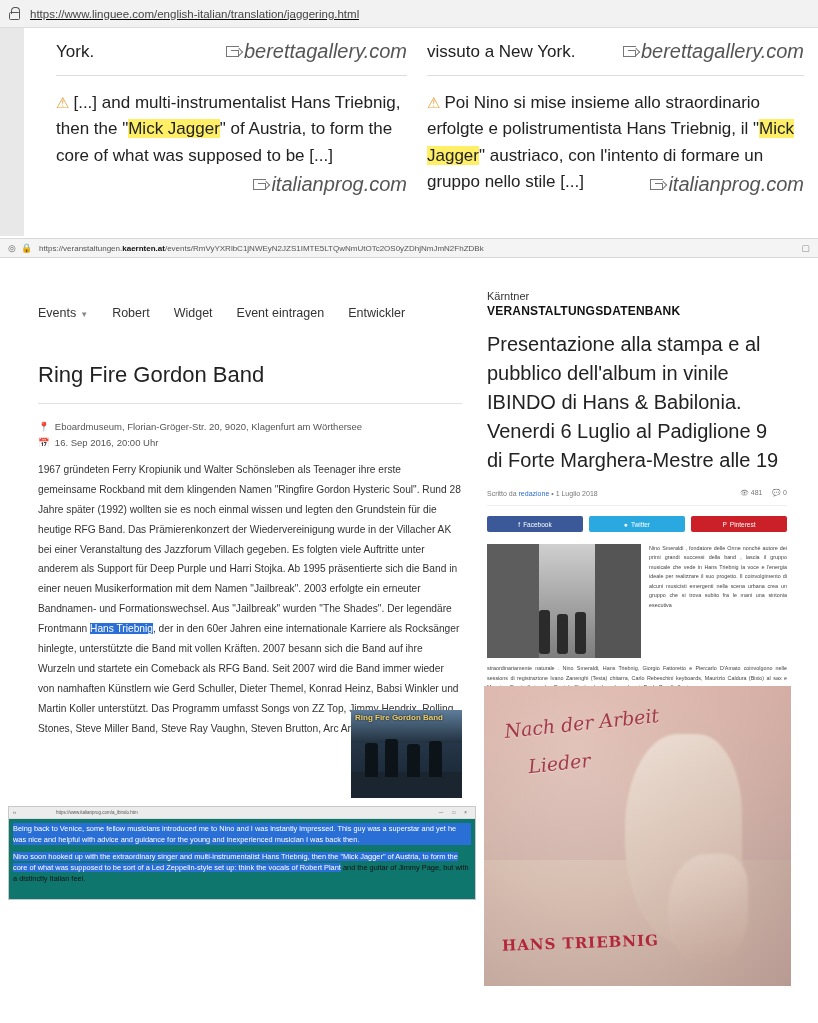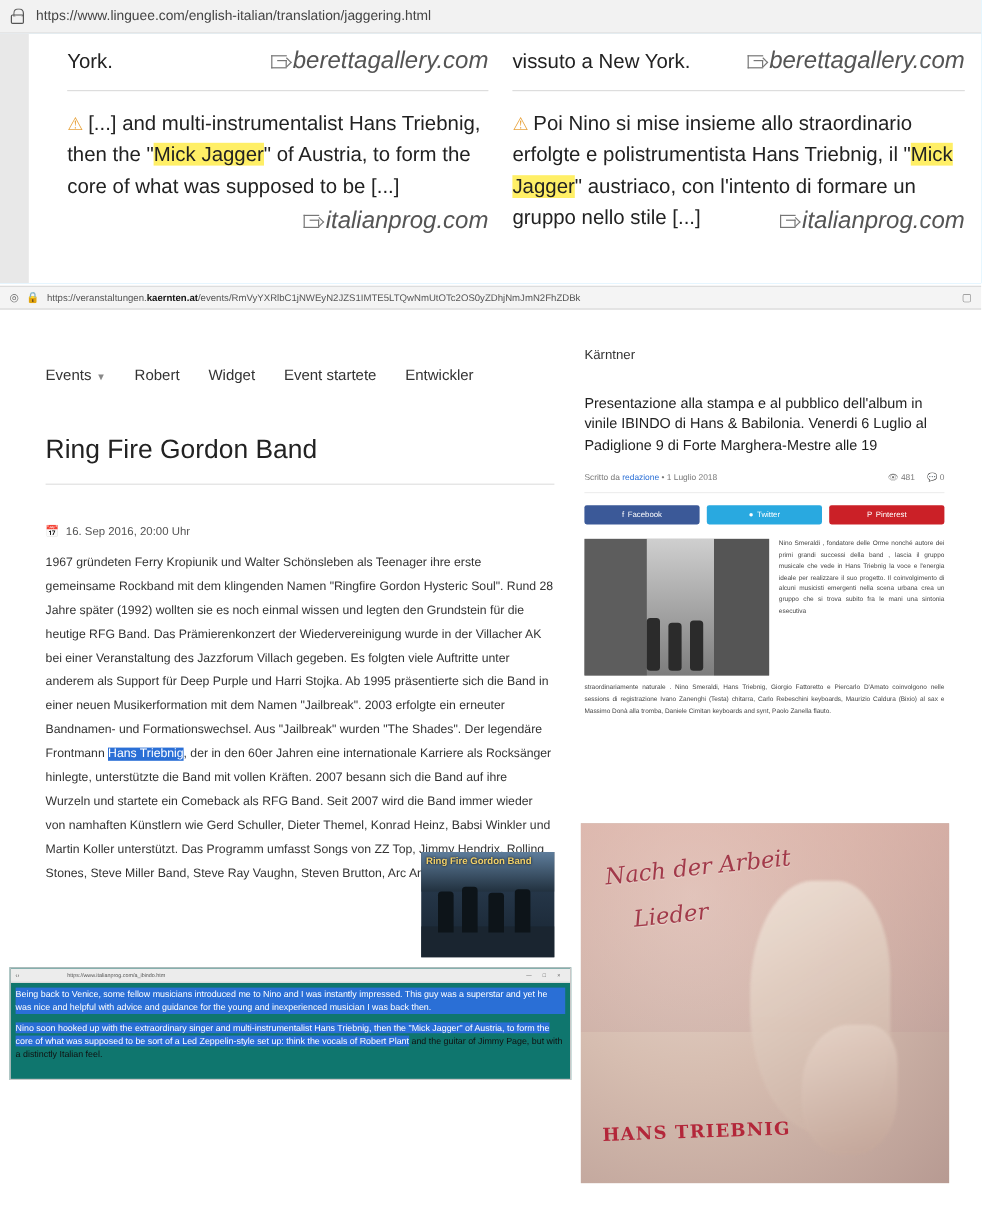--- a/index.html
+++ b/index.html
@@ -14,22 +14,23 @@
     height: 1023px;
     overflow: hidden;
     background: #ffffff;
   }
 
   
   .win1 {
     position: absolute;
     left: 0; top: 0;
     width: 818px; height: 236px;
-    background: #7dd3fc;
-    overflow: hidden;
+    background: #a3a3a3;
+    overflow: hidden;
+    text-decoration: underline;
   }
   .win1-urlbar {
     height: 28px;
     background: #f2f2f2;
     border-bottom: 1px solid #dcdcdc;
     display: flex;
     align-items: center;
     padding: 0 8px;
     box-sizing: border-box;
   }
@@ -241,22 +242,22 @@
   .bp-fig { position:absolute; bottom:24%; width:13px; background:#0d1419; border-radius:3px 3px 0 0; }
 
   .right-col {
     position: absolute;
     left: 487px; top: 32px;
     width: 300px;
   }
   .kw-small { font-size: 11px; color: #333; }
   .kw-big { font-size: 12px; color: #111; font-weight: bold; letter-spacing: 0.2px; margin-top: 2px; }
   .r-headline {
-    margin-top: 26px;
-    font-size: 12px;
+    margin-top: 12px;
+    font-size: 20px;
     line-height: 1.45;
     color: #222;
     font-weight: normal;
   }
   .r-meta {
     margin-top: 14px;
     display: flex;
     align-items: center;
     font-size: 7px;
     color: #777;
@@ -457,47 +458,51 @@
       <span class="ico">🔒</span>
       <span class="url"><span>https://veranstaltungen.</span><b>kaernten.at</b><span>/events/RmVyYXRlbC1jNWEyN2JZS1IMTE5LTQwNmUtOTc2OS0yZDhjNmJmN2FhZDBk</span></span>
       <span class="right-ico">▢</span>
     </div>
     <div class="win2-body">
 
       <div class="site-nav">
         <span><span>Events</span><span class="caret">▼</span></span>
         <span>Robert</span>
         <span>Widget</span>
-        <span>Event startete</span>
+        <span>Event eintragen</span>
         <span>Entwickler</span>
       </div>
 
       <div class="article-title">Ring Fire Gordon Band</div>
       <div class="title-rule"></div>
 
+      <div class="meta-line meta-1">
+        <span class="m-ico">📍</span><span>Eboardmuseum, Florian-Gröger-Str. 20, 9020, Klagenfurt am Wörthersee</span>
+      </div>
       <div class="meta-line meta-2">
         <span class="m-ico">📅</span><span>16. Sep 2016, 20:00 Uhr</span>
       </div>
 
       <div class="article-body">
         <span>1967 gründeten Ferry Kropiunik und Walter Schönsleben als Teenager ihre erste gemeinsame Rockband mit dem klingenden Namen "Ringfire Gordon Hysteric Soul". Rund 28 Jahre später (1992) wollten sie es noch einmal wissen und legten den Grundstein für die heutige RFG Band. Das Prämierenkonzert der Wiedervereinigung wurde in der Villacher AK bei einer Veranstaltung des Jazzforum Villach gegeben. Es folgten viele Auftritte unter anderem als Support für Deep Purple und Harri Stojka. Ab 1995 präsentierte sich die Band in einer neuen Musikerformation mit dem Namen "Jailbreak". 2003 erfolgte ein erneuter Bandnamen- und Formationswechsel. Aus "Jailbreak" wurden "The Shades". Der legendäre Frontmann </span><span class="sel-blue">Hans Triebnig</span><span>, der in den 60er Jahren eine internationale Karriere als Rocksänger hinlegte, unterstützte die Band mit vollen Kräften. 2007 besann sich die Band auf ihre Wurzeln und startete ein Comeback als RFG Band. Seit 2007 wird die Band immer wieder von namhaften Künstlern wie Gerd Schuller, Dieter Themel, Konrad Heinz, Babsi Winkler und Martin Koller unterstützt. Das Programm umfasst Songs von ZZ Top, Jimmy Hendrix, Rolling Stones, Steve Miller Band, Steve Ray Vaughn, Steven Brutton, Arc Angles aber</span>
       </div>
 
       <div class="band-photo">
         <div class="bp-sky"></div>
         <div class="bp-ground"></div>
         <div class="bp-logo">Ring Fire Gordon Band</div>
         <div class="bp-fig" style="left:14px; height:34px;"></div>
         <div class="bp-fig" style="left:34px; height:38px;"></div>
         <div class="bp-fig" style="left:56px; height:33px;"></div>
         <div class="bp-fig" style="left:78px; height:36px;"></div>
       </div>
 
       <div class="right-col">
         <div class="kw-small">Kärntner</div>
+        <div class="kw-big">VERANSTALTUNGSDATENBANK</div>
 
         <div class="r-headline">Presentazione alla stampa e al pubblico dell'album in vinile IBINDO di Hans &amp; Babilonia. Venerdi 6 Luglio al Padiglione 9 di Forte Marghera-Mestre alle 19</div>
 
         <div class="r-meta">
           <span class="who">
             <span>Scritto da</span>
             <b>redazione</b>
             • <span>1 Luglio 2018</span>
           </span>
           <span class="stats">

